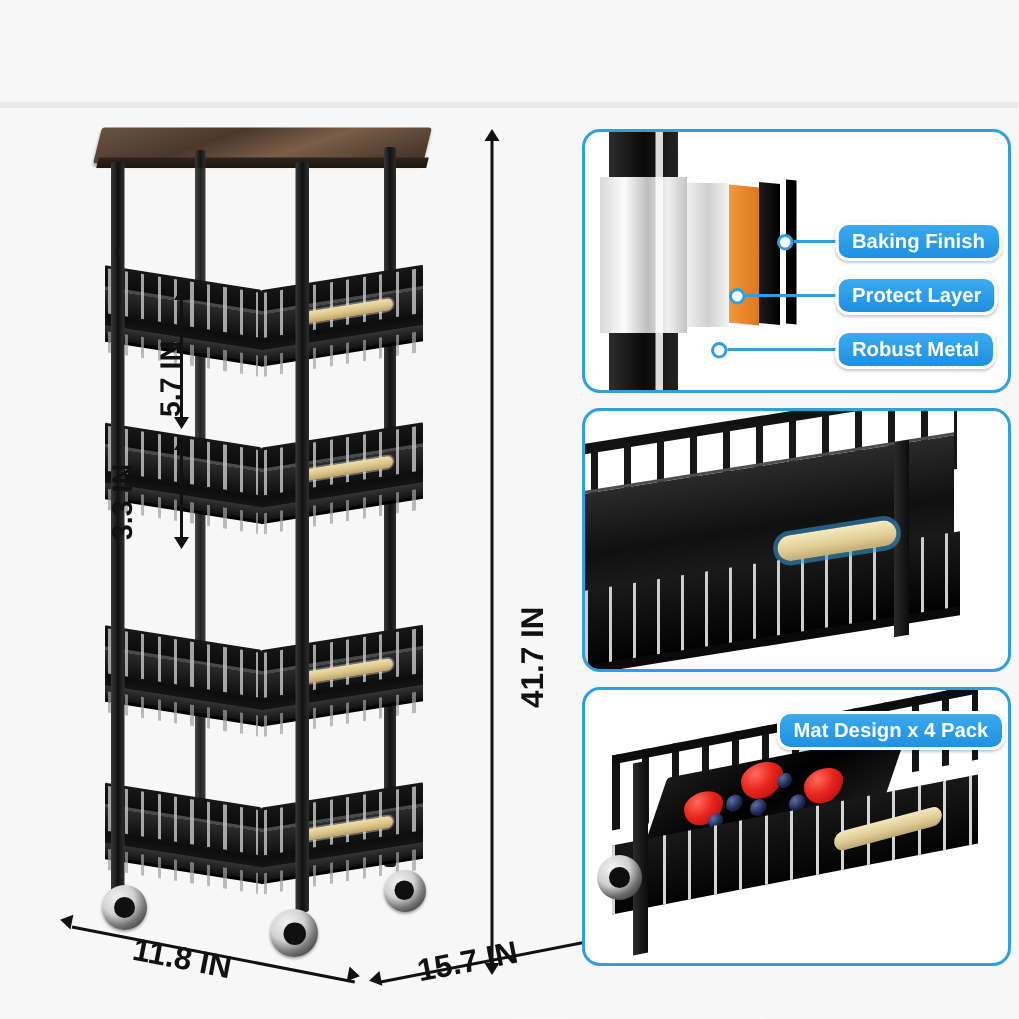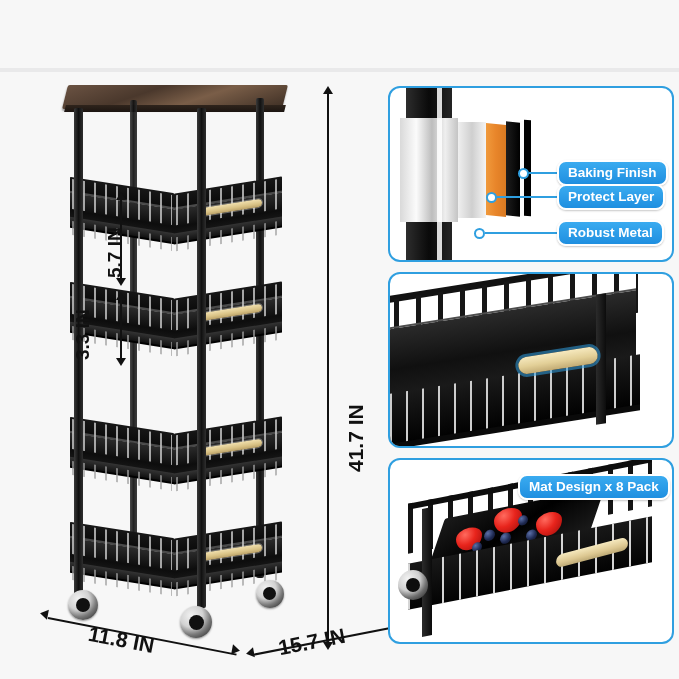--- a/index.html
+++ b/index.html
@@ -193,21 +193,21 @@
   .callout-line{height:2px;background:#2f9fe0;flex:0 0 auto;}
   .badge{
     background:linear-gradient(180deg,#3aabf0,#1f8fe0);
     border:2px solid #ffffff;
     border-radius:9px;
     color:#ffffff;font-weight:bold;font-size:13.5px;
     padding:3px 9px 4px 9px;white-space:nowrap;
     box-shadow:0 1px 2px rgba(0,0,0,.22);
     font-family:"Liberation Sans", sans-serif;
   }
-  .c1{left:128px;top:72px;}
+  .c1{left:128px;top:60px;}
   .c1 .callout-line{width:28px;}
   .c2{left:96px;top:96px;}
   .c2 .callout-line{width:60px;}
   .c3{left:84px;top:132px;}
   .c3 .callout-line{width:72px;}
 
   
   .p2-tray{position:absolute;left:-4px;top:34px;width:250px;height:68px;
     background:linear-gradient(180deg,#2a2a2a,#101010 60%,#1b1b1b);
     transform:skewY(-9deg);border-top:2px solid #4d4d4d;}
@@ -450,19 +450,19 @@
           <div class="berry blue b4"></div>
           <div class="berry blue b5"></div>
           <div class="p3-floor"></div>
           <div class="p3-handle"></div>
           <div class="p3-leftpost"></div>
         </div>
         <div class="p3-wheel">
           <div class="p3-wheel-core"></div>
         </div>
         <div class="badge-mat">
-          <div class="badge">Mat Design x 8 Pack</div>
+          <div class="badge">Mat Design x 4 Pack</div>
         </div>
       </div>
 
     </div>
   </div>
 </div>
 
 </body></html>

